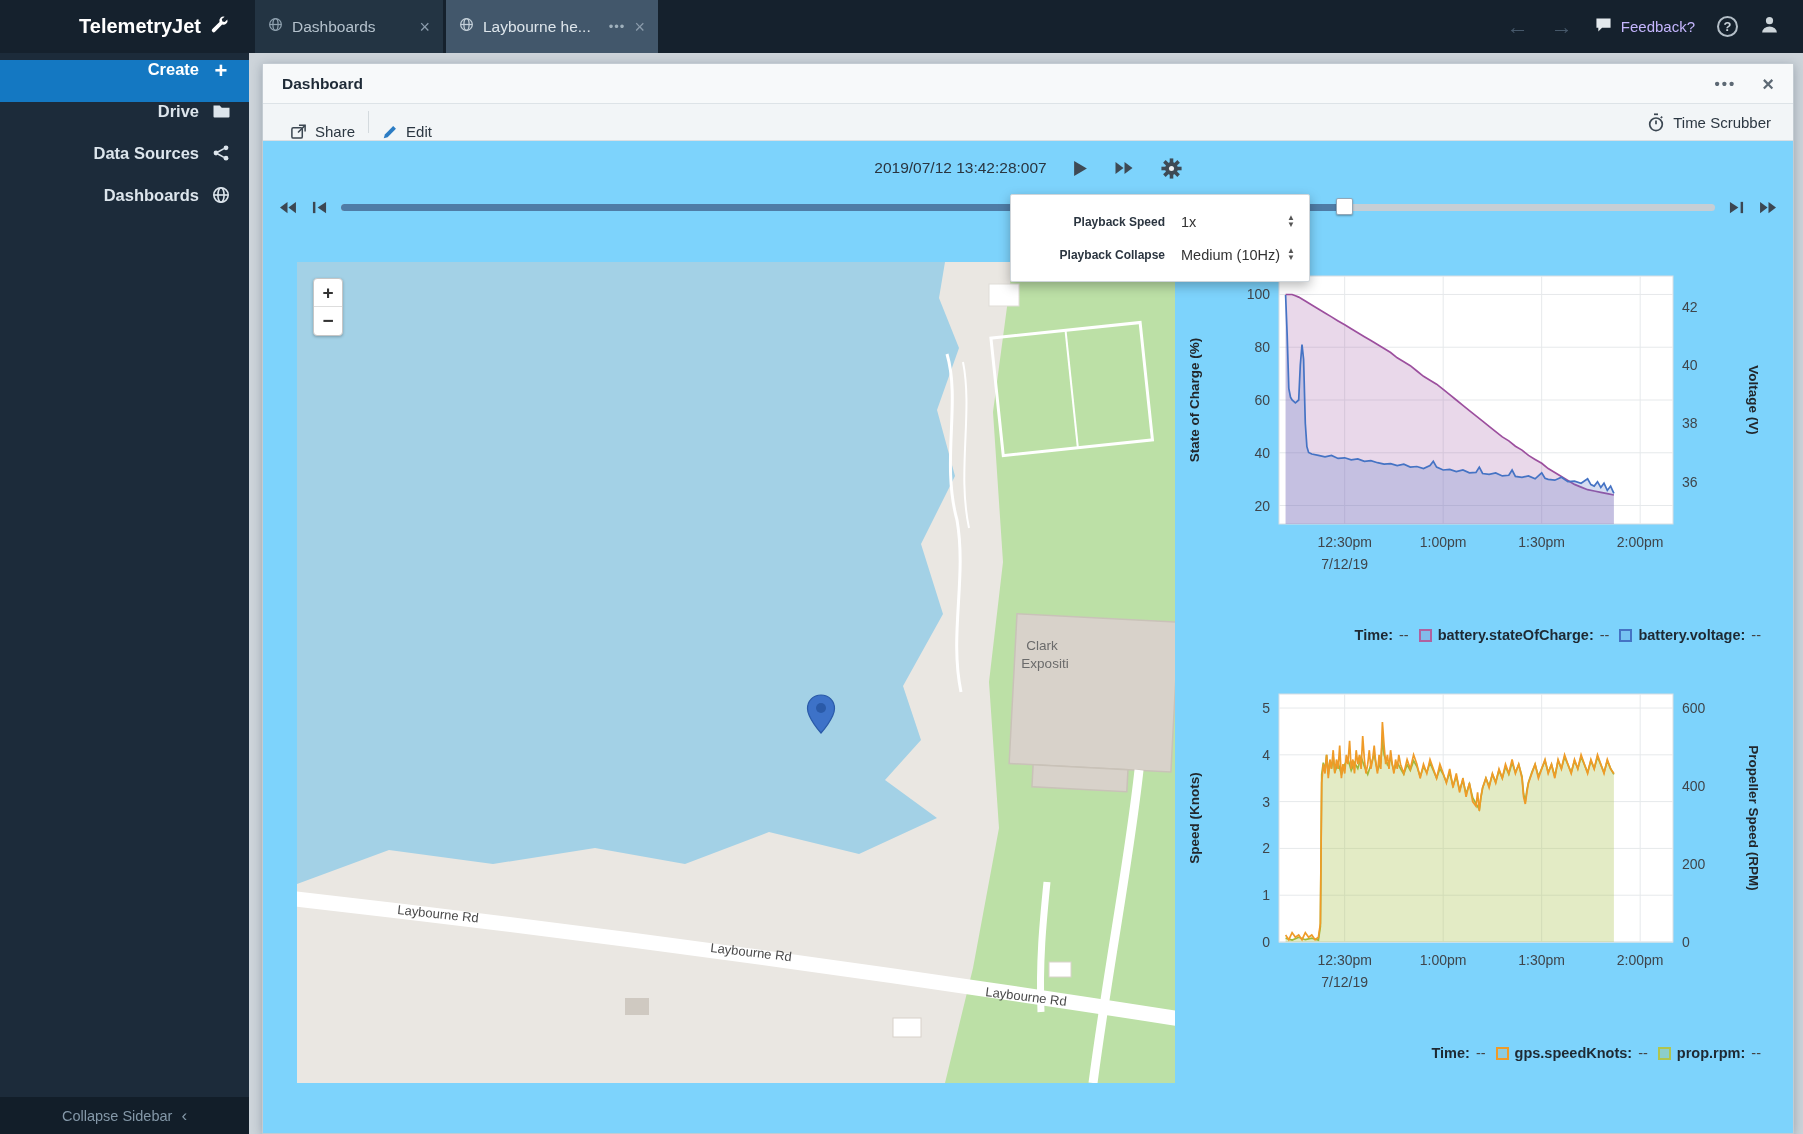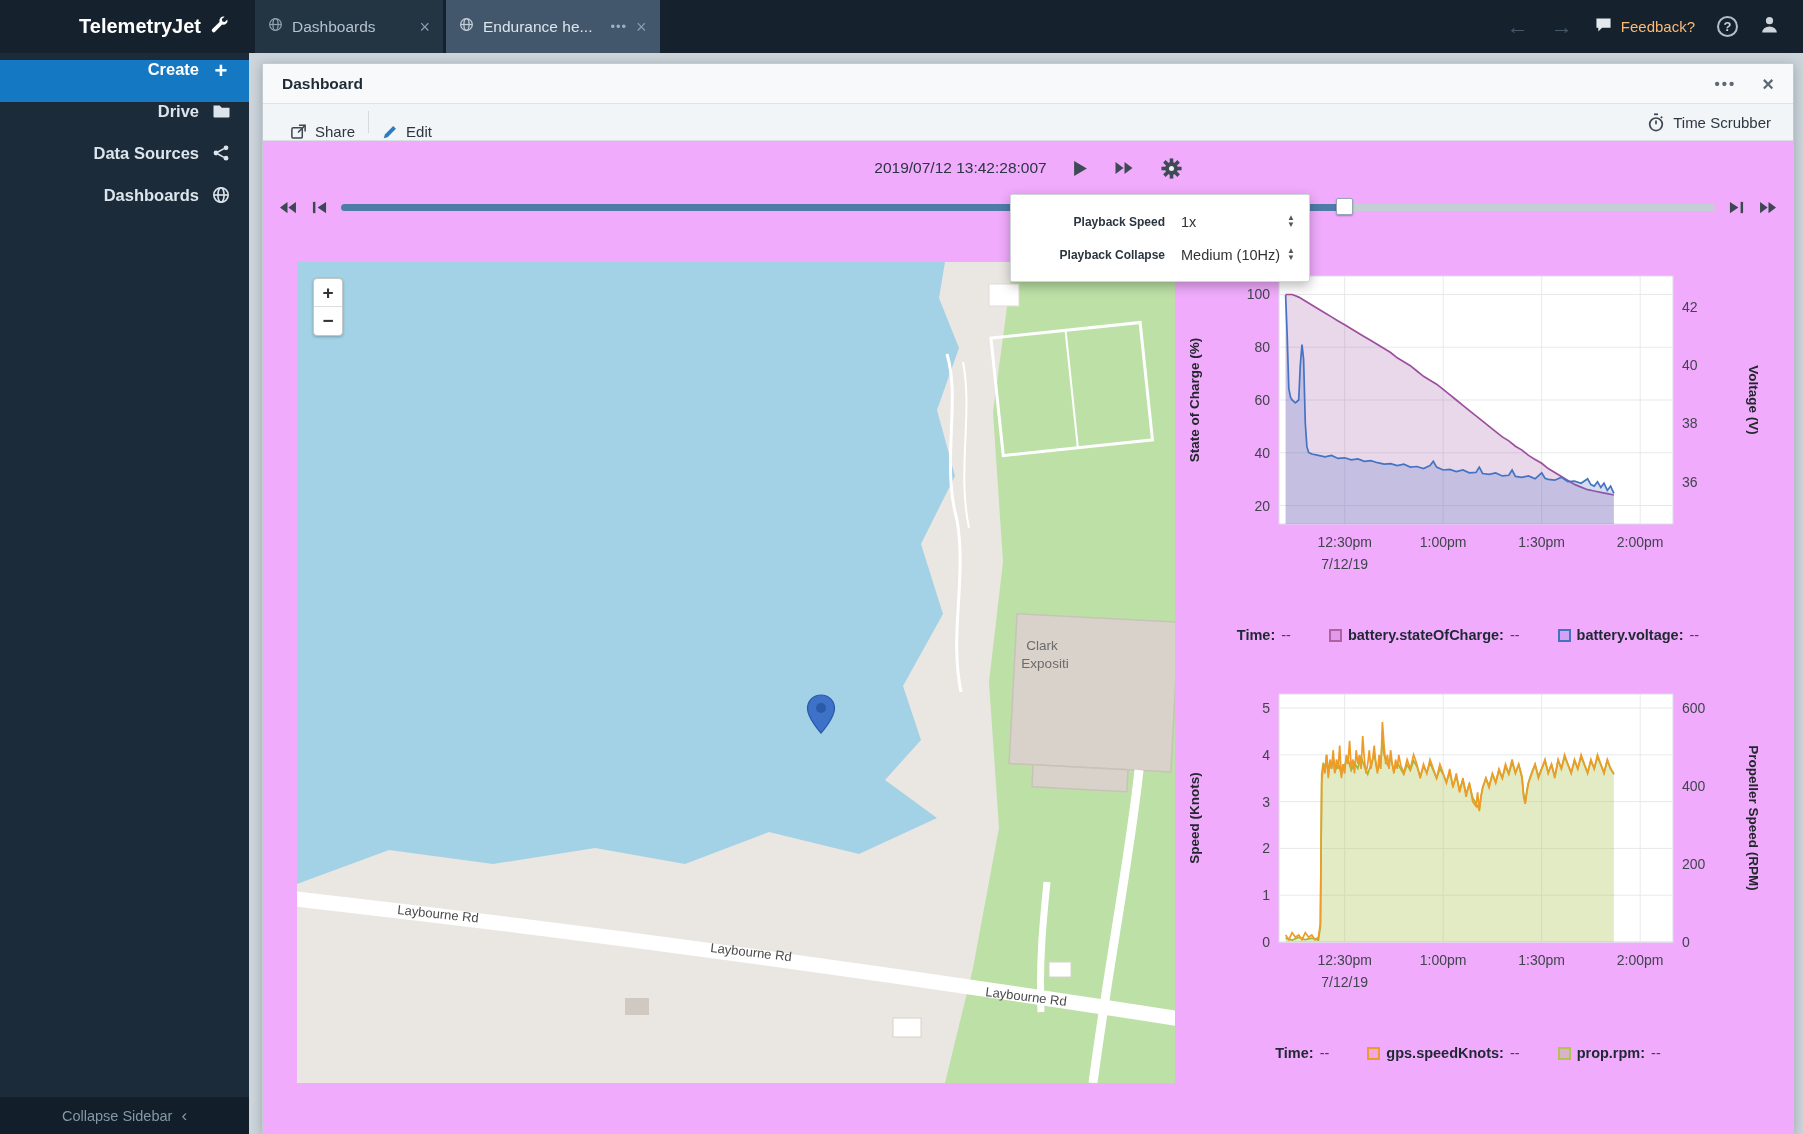--- a/index.html
+++ b/index.html
@@ -18,40 +18,40 @@
   .tabs { display:flex; margin-left:6px; }
   .tab { display:flex; align-items:center; gap:9px; padding:0 13px; font-size:15.5px;
          color:#b4c1cc; background:#233443; margin-right:3px; min-width:188px; cursor:default; }
   .tab.active { background:#42576b; color:#dde5eb; }
   .tab .tab-label { white-space:nowrap; }
   .tab .spacer { flex:1; }
   .tab .dots { font-size:13px; letter-spacing:1px; color:#9fb0bc; }
   .tab .close { color:#8a9bab; font-size:18px; line-height:1; }
   .top-right { margin-left:auto; display:flex; align-items:center; gap:22px; padding-right:24px; }
   .nav-arrow { font-size:22px; color:#46586a; line-height:1; }
-  .feedback { display:flex; gap:9px; align-items:center; color:#fdba74; font-size:15px; }
+  .feedback { display:flex; gap:9px; align-items:center; color:#c4b5fd; font-size:15px; }
   .help-circle { width:21px; height:21px; border-radius:50%; border:2px solid #b3bec7; color:#c9d2d9;
                  font-size:13px; font-weight:700; display:flex; align-items:center; justify-content:center; }
 
   
   .sidebar { position:absolute; left:0; top:53px; width:249px; bottom:0; background:#1c2b3a;
              z-index:35; display:flex; flex-direction:column; }
   .side-items { padding-top:7px; }
   .side-item { height:42px; display:flex; align-items:flex-start; justify-content:flex-end; gap:11px;
                padding-right:17px; color:#dce5ec; font-size:16.5px; font-weight:700; cursor:default; }
   .side-item.active { background:#1478c2; color:#fff; }
   .side-item .icon { width:22px; display:flex; justify-content:center; align-items:center; }
   .plus-glyph { font-size:22px; font-weight:700; line-height:1; }
   .collapse { margin-top:auto; height:37px; background:#121e29; color:#8498a8; font-size:14.5px;
               display:flex; align-items:center; justify-content:center; gap:9px; }
   .collapse .chev { font-size:17px; }
 
   
   .content { position:absolute; left:249px; top:53px; right:0; bottom:0; background:#cdd4da; }
-  .panel { position:absolute; left:13px; top:10px; right:9px; bottom:0; background:#f0abfc;
+  .panel { position:absolute; left:13px; top:10px; right:9px; bottom:0; background:#7dd3fc;
            border:1px solid #c3cbd2; box-shadow:0 2px 10px rgba(20,40,60,.28); }
   .panel-header { height:40px; background:#f7f9fa; border-bottom:1px solid #dde3e7; display:flex;
                   align-items:center; padding:0 19px; font-size:15.5px; font-weight:700; color:#1e2a36; }
   .ph-right { margin-left:auto; display:flex; gap:26px; align-items:center; color:#5d6974; }
   .ph-right .dots { font-size:15px; letter-spacing:2px; }
   .ph-right .x { font-size:20px; line-height:1; }
 
   .panel-toolbar { height:37px; background:#f2f5f7; border-bottom:1px solid #d9dfe4; display:flex;
                    align-items:center; padding:0 14px; font-size:15px; color:#2c3742; }
   .tb-btn { display:flex; align-items:flex-end; gap:8px; padding:0 13px; height:100%; cursor:default; }
@@ -88,21 +88,21 @@
   .zoom > div { height:28px; display:flex; align-items:center; justify-content:center; font-size:19px;
                 color:#333; font-weight:700; }
   .zoom > div:first-child { border-bottom:1px solid #ddd; }
   .pin { position:absolute; left:509px; top:432px; z-index:4; }
 
   .charts { width:586px; display:flex; flex-direction:column; }
   .chart-svg { overflow:visible; }
   .chart2-wrap { margin-top:34px; }
   text.tick { font-size:14px; fill:#3f454b; }
   text.axis-title { font-size:13.5px; font-weight:700; fill:#22272c; }
-  .legend { display:flex; justify-content:center; align-items:center; gap:38px; font-size:14.5px;
+  .legend { display:flex; justify-content:flex-end; align-items:center; gap:10px; font-size:14.5px;
             color:#1e2933; margin-top:24px; height:22px; }
   .legend-item { display:flex; align-items:center; gap:6px; white-space:nowrap; }
   .legend-item b { font-weight:700; }
   .legend-item .val { color:#444; }
   .swatch { width:13px; height:13px; border:2px solid; display:inline-block; }
 </style>
 </head>
 <body>
 
 <div class="topbar">
@@ -128,21 +128,21 @@
       <span class="close">×</span>
     </div>
     <div class="tab active">
       <span class="icon">
         <svg width="15" height="15" viewBox="0 0 18 18" fill="none" stroke="#c3cfd8" stroke-width="1.5">
             <circle cx="9" cy="9" r="7"></circle>
             <ellipse cx="9" cy="9" rx="3.1" ry="7"></ellipse>
             <path d="M2.2 9h13.6"></path>
           </svg>
       </span>
-      <span class="tab-label">Endurance he...</span>
+      <span class="tab-label">Laybourne he...</span>
       <span class="spacer"></span>
       <span class="dots">•••</span>
       <span class="close">×</span>
     </div>
   </div>
   <div class="top-right">
     <span class="nav-arrow">←</span>
     <span class="nav-arrow">→</span>
     <span class="feedback">
       <span class="icon">

